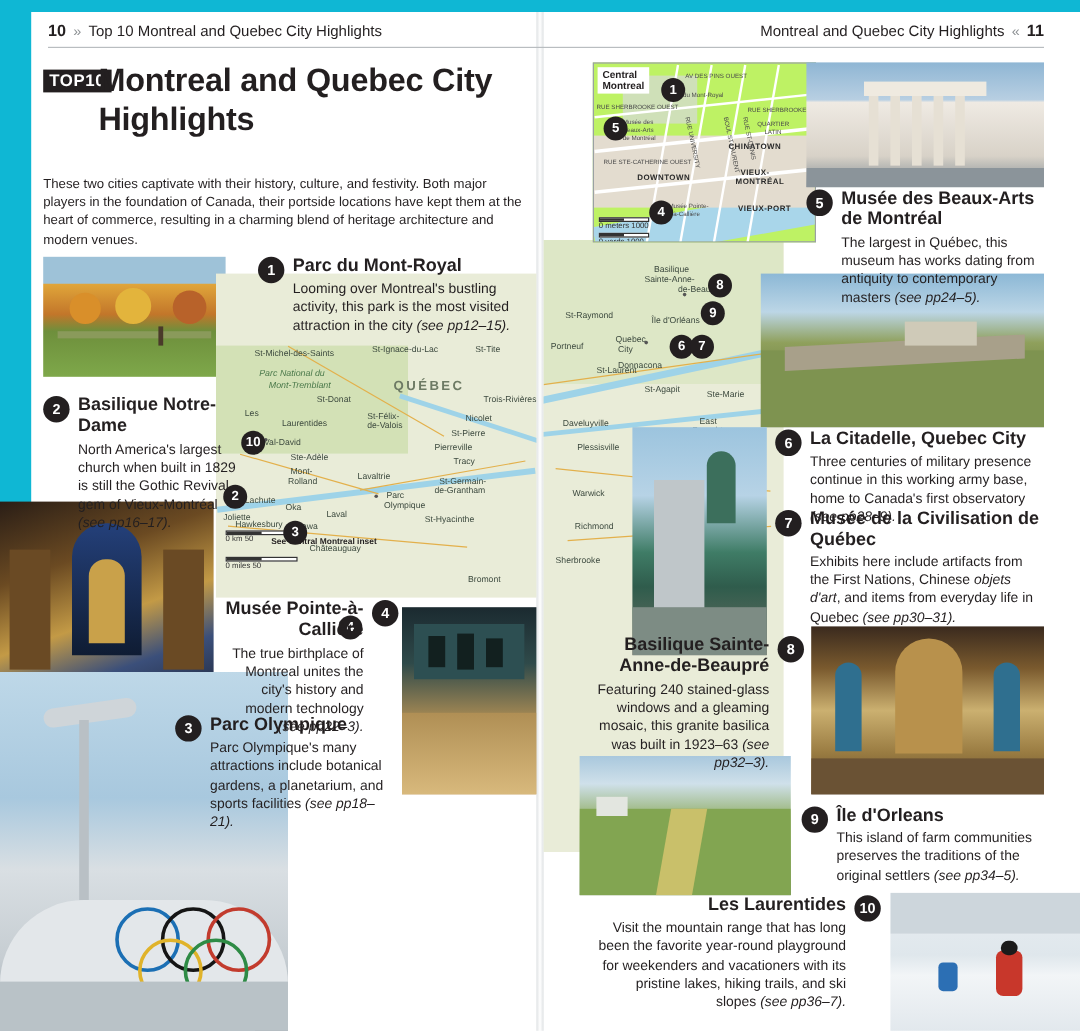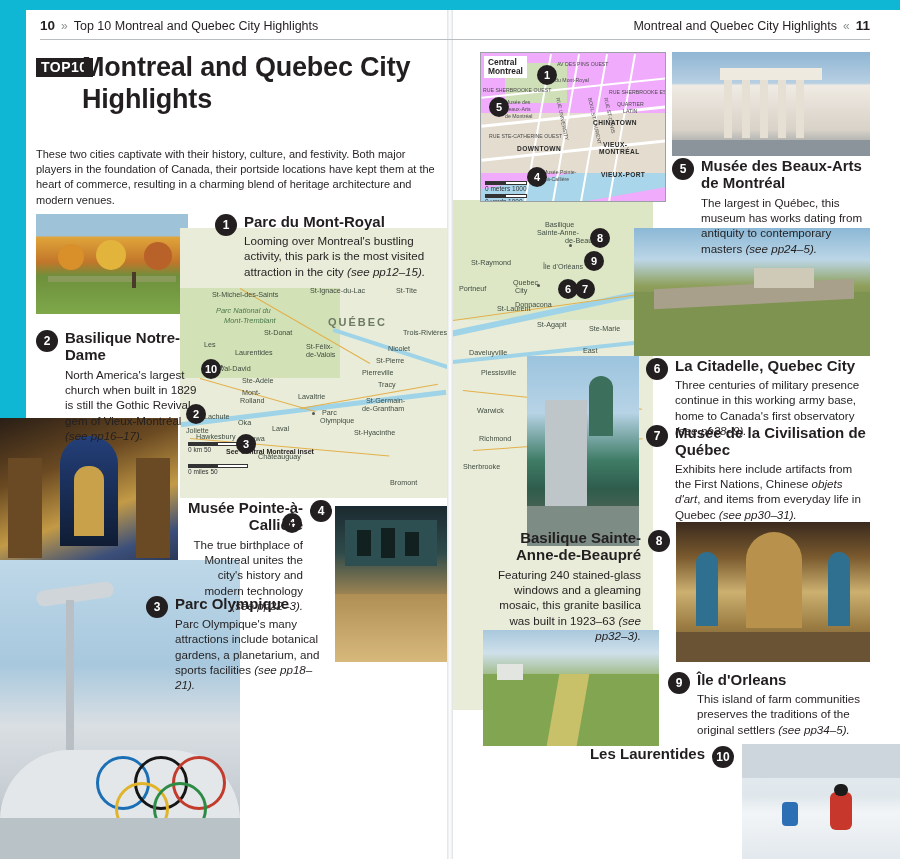--- a/index.html
+++ b/index.html
@@ -78,22 +78,22 @@
   .mriver { position: absolute; background: #9ed3e8; }
   .mroad { position: absolute; background: #e3b04b; height: 1.4px; transform-origin: left center; }
   .mcity { position: absolute; width: 3px; height: 3px; background: #555; border-radius: 50%; }
   .mgreen { position: absolute; background: #d6e2be; }
   .scalebar { position: absolute; font-size: 6.5px; color: #333; }
   .scalebar .bar { width: 60px; height: 4px; background: #fff; border: 1px solid #333; position: relative; }
   .scalebar .bar i { position:absolute; left:0; top:0; width:50%; height:100%; background:#333; }
 
   
   .inset {
-    position: absolute; left: 480px; top: 52px; width: 186px; height: 150px;
-    background: #f0abfc; border: 1px solid #9aa0a4; overflow: hidden;
+    position: absolute; left: 494px; top: 52px; width: 186px; height: 150px;
+    background: #bef264; border: 1px solid #9aa0a4; overflow: hidden;
   }
   .inset-title {
     position: absolute; left: 3px; top: 3px; background: #fff;
     font-size: 8.4px; font-weight: bold; color: #231f20; line-height: 1.1;
     padding: 2px 4px; border: 0;
   }
   .istreet { position: absolute; background: #ffffff; }
   .ilabel { position: absolute; font-size: 5.2px; color: #4a4a4a; white-space: nowrap; }
   .ilabel.big { font-size: 6.6px; font-weight: bold; color: #2a2a2a; letter-spacing: .4px; }
   .iblock { position: absolute; background: #e3dccf; }
@@ -468,16 +468,19 @@
       <div class="entry-body" style="margin-top:2px;">
         <span>This island of farm communities preserves the traditions of the original settlers </span><i>(see pp34–5).</i>
       </div>
     </div>
   </div>
 
   <div class="entry" style="left:494px; top:746px; width:240px; flex-direction:row-reverse;">
     <div class="num">10</div>
     <div class="txt" style="text-align:right;">
       <div class="entry-title">Les Laurentides</div>
+      <div class="entry-body" style="margin-top:3px;">
+        <span>Visit the mountain range that has long been the favorite year-round playground for weekenders and vacationers with its pristine lakes, hiking trails, and ski slopes </span><i>(see pp36–7).</i>
+      </div>
     </div>
   </div>
 
 </div>
 
 </body></html>

